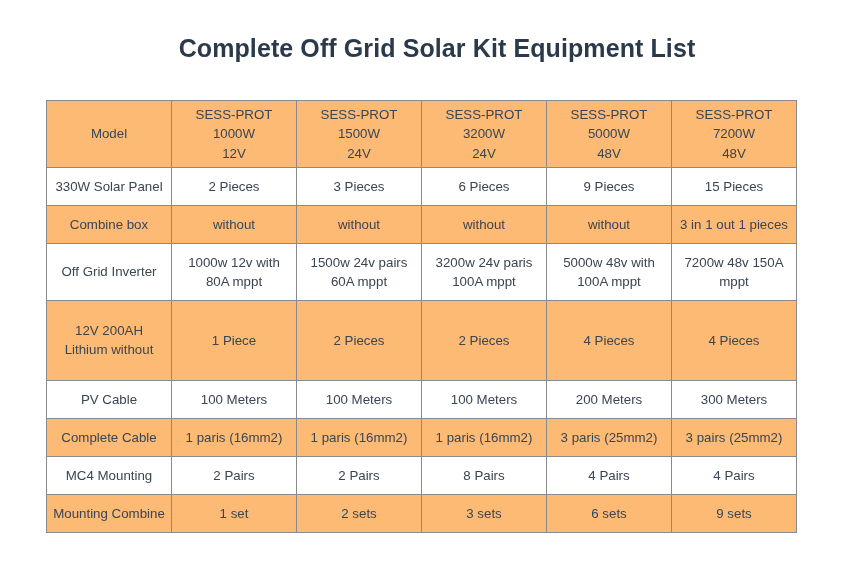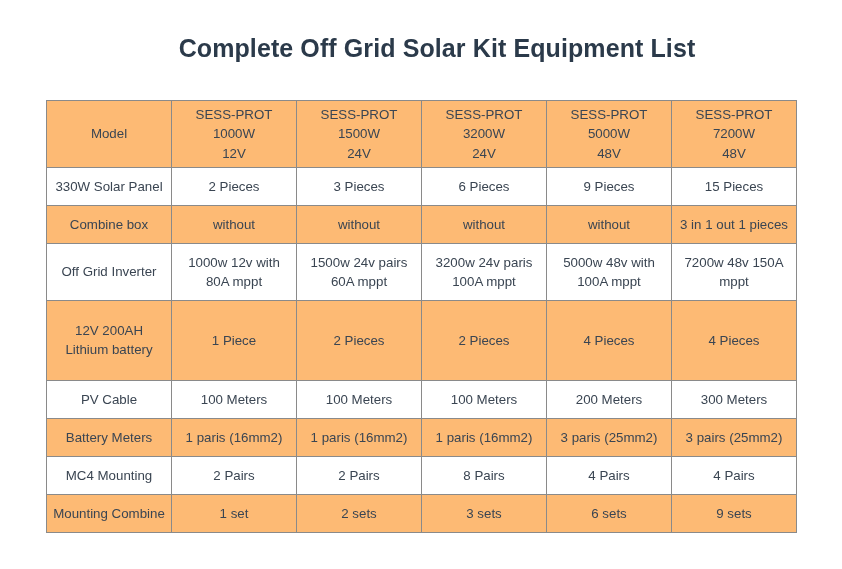--- a/index.html
+++ b/index.html
@@ -215,21 +215,21 @@
               <span class="cell-lines">
                 <span>7200w 48v 150A</span>
                 <span>mppt</span>
               </span>
             </td>
           </tr>
           <tr class="shaded r-h80">
             <td>
               <span class="cell-lines">
                 <span>12V 200AH</span>
-                <span>Lithium battery</span>
+                <span>Lithium without</span>
               </span>
             </td>
             <td>
               <span class="cell-lines">
                 <span>1 Piece</span>
               </span>
             </td>
             <td>
               <span class="cell-lines">
                 <span>2 Pieces</span>
@@ -279,21 +279,21 @@
             </td>
             <td>
               <span class="cell-lines">
                 <span>300 Meters</span>
               </span>
             </td>
           </tr>
           <tr class="shaded r-h38">
             <td>
               <span class="cell-lines">
-                <span>Battery Meters</span>
+                <span>Complete Cable</span>
               </span>
             </td>
             <td>
               <span class="cell-lines">
                 <span>1 paris (16mm2)</span>
               </span>
             </td>
             <td>
               <span class="cell-lines">
                 <span>1 paris (16mm2)</span>

